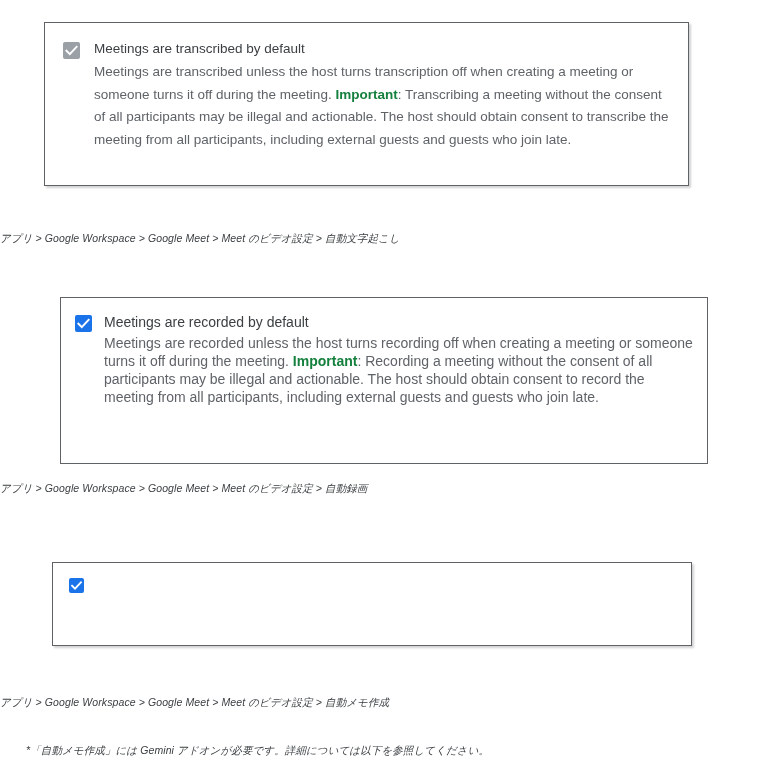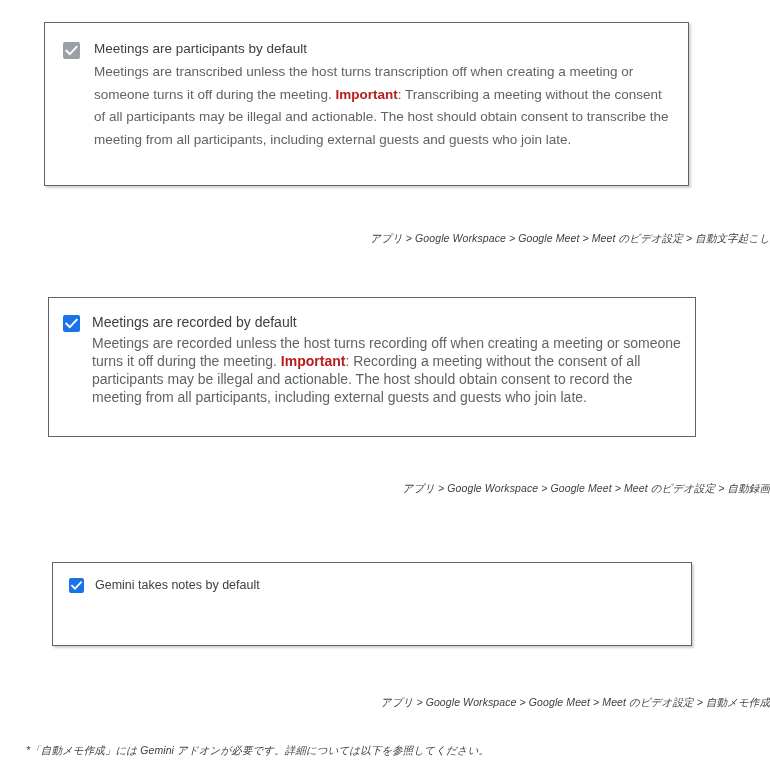--- a/index.html
+++ b/index.html
@@ -45,37 +45,37 @@
     color: #3c4043;
     font-weight: 400;
     margin: 0;
     padding: 0;
   }
   .card-body {
     color: #5f6368;
     margin: 0;
     padding: 0;
   }
-  .card-body b { color: #b91c1c; font-weight: 700; }
+  .card-body b { color: #15803d; font-weight: 700; }
 
   
   #card-transcription {
     left: 44px; top: 22px; width: 645px; height: 164px;
   }
   #card-transcription .card-inner { padding: 16px 18px 0 18px; }
   #card-transcription .cb {
     width: 17px; height: 17px; background: #9aa0a6; margin: 3px 14px 0 0;
   }
   #card-transcription .card-title { font-size: 13.5px; line-height: 19px; }
   #card-transcription .card-body {
     font-size: 13.5px; line-height: 22.5px; margin-top: 3px; max-width: 580px;
   }
 
   #card-recording {
-    left: 48px; top: 297px; width: 648px; height: 140px;
+    left: 60px; top: 297px; width: 648px; height: 167px;
   }
   #card-recording .card-inner { padding: 14px 14px 0 14px; }
   #card-recording .cb {
     width: 17px; height: 17px; background: #1a73e8; margin: 3px 12px 0 0;
   }
   #card-recording .card-title { font-size: 14px; line-height: 20px; }
   #card-recording .card-body {
     font-size: 14px; line-height: 18px; margin-top: 2px; max-width: 600px;
   }
 
@@ -88,21 +88,21 @@
   }
   #card-gemini-notes .card-title { font-size: 12.5px; line-height: 18px; }
   #card-gemini-notes .card-body {
     font-size: 12.5px; line-height: 20px; margin-top: 2px; max-width: 565px;
   }
 
   
   .breadcrumb {
     position: absolute;
     left: 0; right: 0;
-    text-align: right;
+    text-align: left;
     font-family: "Liberation Sans", "DejaVu Sans", sans-serif;
     font-style: italic;
     font-size: 10.5px;
     color: #3c4043;
     letter-spacing: 0.1px;
     white-space: nowrap;
   }
   #breadcrumb-transcription { top: 232px; }
   #breadcrumb-recording     { top: 482px; }
   #breadcrumb-gemini-notes  { top: 696px; }
@@ -124,21 +124,21 @@
 <body>
 
 <div class="card shadowed" id="card-transcription">
   <div class="card-inner">
     <span class="cb" id="cb-transcription" style="background: rgb(154, 160, 166);">
       <svg width="17" height="17" viewBox="0 0 17 17" aria-hidden="true">
         <path d="M3.4 8.7 L6.8 12.1 L13.6 4.9" fill="none" stroke="#ffffff" stroke-width="1.9" stroke-linecap="square"></path>
       </svg>
     </span>
     <div class="txt">
-      <div class="card-title">Meetings are participants by default</div>
+      <div class="card-title">Meetings are transcribed by default</div>
       <div class="card-body"><span>Meetings are transcribed unless the host turns transcription off when creating a meeting or someone turns it off during the meeting. </span><b>Important</b><span>: Transcribing a meeting without the consent of all participants may be illegal and actionable. The host should obtain consent to transcribe the meeting from all participants, including external guests and guests who join late.</span></div>
     </div>
   </div>
 </div>
 
 <div class="breadcrumb" id="breadcrumb-transcription">アプリ &gt; Google Workspace &gt; Google Meet &gt; Meet のビデオ設定 &gt; 自動文字起こし</div>
 
 <div class="card" id="card-recording">
   <div class="card-inner">
     <span class="cb" id="cb-recording" style="background: rgb(26, 115, 232);">
@@ -156,20 +156,19 @@
 <div class="breadcrumb" id="breadcrumb-recording">アプリ &gt; Google Workspace &gt; Google Meet &gt; Meet のビデオ設定 &gt; 自動録画</div>
 
 <div class="card shadowed" id="card-gemini-notes">
   <div class="card-inner">
     <span class="cb" id="cb-gemini-notes" style="background: rgb(26, 115, 232);">
       <svg width="15" height="15" viewBox="0 0 17 17" aria-hidden="true">
         <path d="M3.4 8.7 L6.8 12.1 L13.6 4.9" fill="none" stroke="#ffffff" stroke-width="2" stroke-linecap="square"></path>
       </svg>
     </span>
     <div class="txt">
-      <div class="card-title">Gemini takes notes by default</div>
     </div>
   </div>
 </div>
 
 <div class="breadcrumb" id="breadcrumb-gemini-notes">アプリ &gt; Google Workspace &gt; Google Meet &gt; Meet のビデオ設定 &gt; 自動メモ作成</div>
 
 <div id="footnote">*「自動メモ作成」には Gemini アドオンが必要です。詳細については以下を参照してください。</div>
 
 </body></html>

